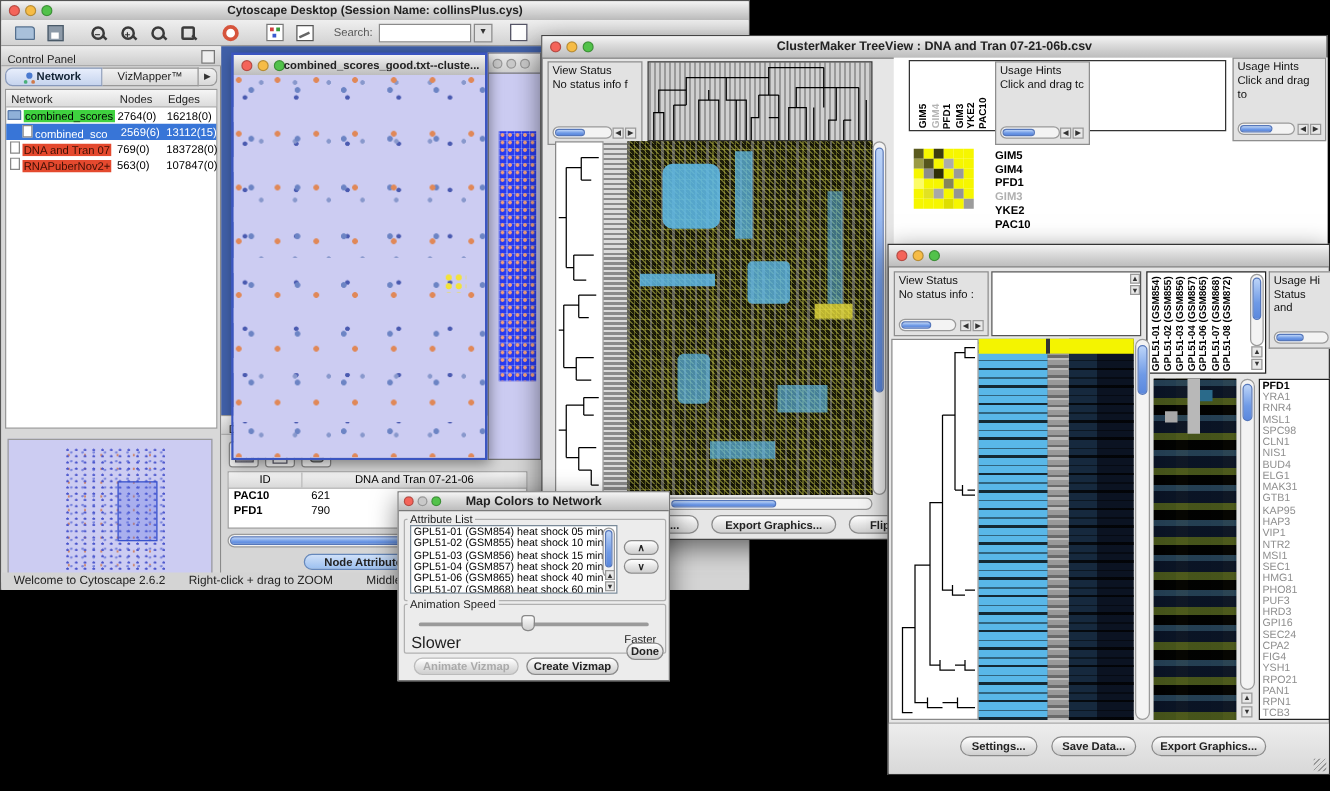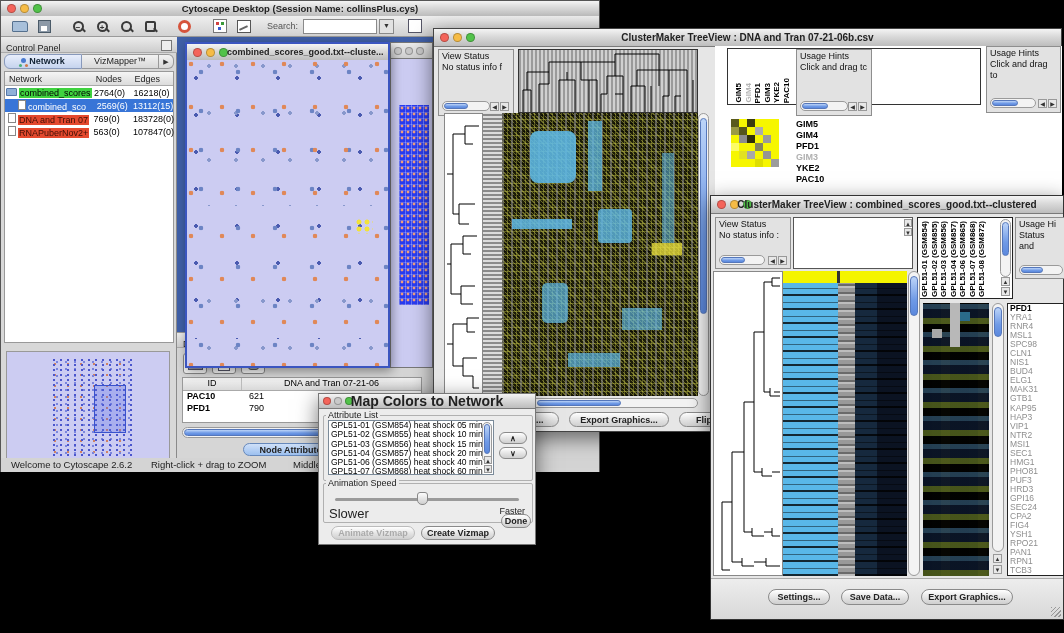--- a/index.html
+++ b/index.html
@@ -353,21 +353,20 @@
     </div>
 </div>
 
 <div class="win" style="left:710px;top:195px;width:354px;height:425px;background:#e6e6e6;z-index:5;border:1px solid #333;box-sizing:border-box;">
   <div class="titlebar">
     <div class="tl">
       <span class="dot r"></span>
       <span class="dot y"></span>
       <span class="dot g"></span>
     </div>
-    <div class="title-text">ClusterMaker TreeView : combined_scores_good.txt--clustered</div>
   </div>
 
   <div class="panelbox" style="left:4px;top:21px;width:76px;height:52px;">
     <span>View Status</span><br>
     <span>No status info :</span>
     <div class="scrollbar" style="left:3px;bottom:3px;width:46px;height:10px;">
       <div class="thumb" style="left:1px;top:1px;width:24px;height:6px;"></div>
     </div>
     <span class="sbtn" style="right:13px;bottom:3px;">◀</span>
     <span class="sbtn" style="right:3px;bottom:3px;">▶</span>
@@ -481,21 +480,21 @@
   </div>
 </div>
 
 <div class="win" style="left:318px;top:393px;width:218px;height:152px;background:#ececec;z-index:6;border:1px solid #777;box-sizing:border-box;">
   <div class="titlebar" style="height:14px;">
     <div class="tl" style="gap:3px;margin-left:4px;">
       <span class="dot r" style="width:8px;height:8px;"></span>
       <span class="dot off" style="width:8px;height:8px;"></span>
       <span class="dot g" style="width:8px;height:8px;"></span>
     </div>
-    <div class="title-text" style="font-size:14px;">Map Colors to Network</div>
+    <div class="title-text" style="font-size:10px;">Map Colors to Network</div>
   </div>
 
   <span style="position:absolute;left:7px;top:16px;font-size:9px;color:#222;background:#ececec;z-index:2;padding:0 2px;">Attribute List</span>
   <div class="abs" style="left:4px;top:21px;width:208px;height:64px;border:1px solid #b0b0b0;border-radius:2px;"></div>
   <div class="abs" style="left:9px;top:26px;width:166px;height:55px;background:#fff;border:1px solid #7a8a99;box-sizing:border-box;overflow:hidden;">
     <div class="attrlist">
         <span class="list-item">GPL51-01 (GSM854) heat shock 05 min</span>
         <span class="list-item">GPL51-02 (GSM855) heat shock 10 min</span>
         <span class="list-item">GPL51-03 (GSM856) heat shock 15 min</span>
         <span class="list-item">GPL51-04 (GSM857) heat shock 20 min</span>

